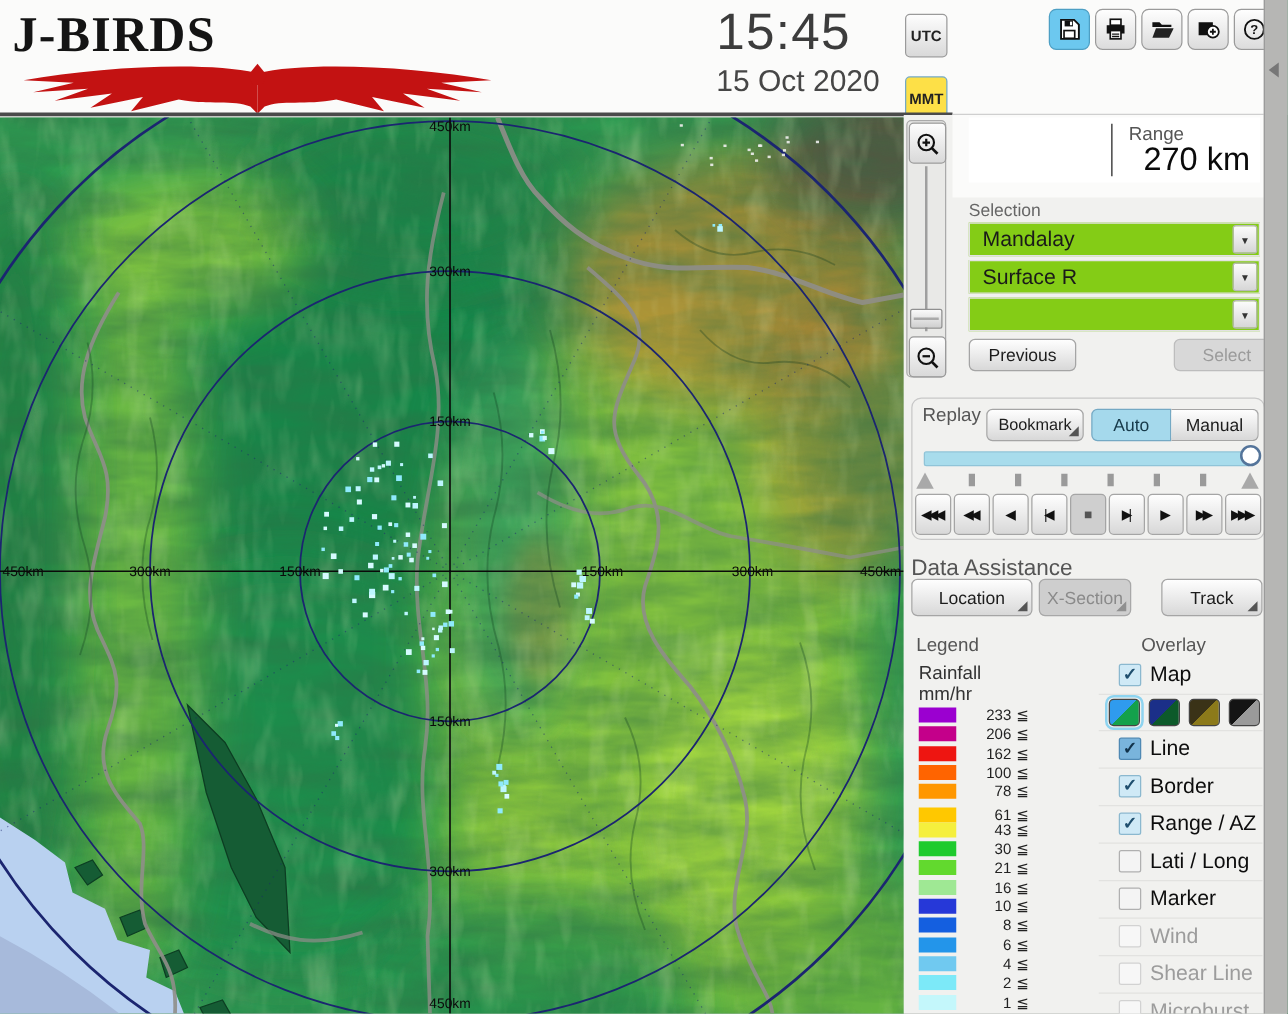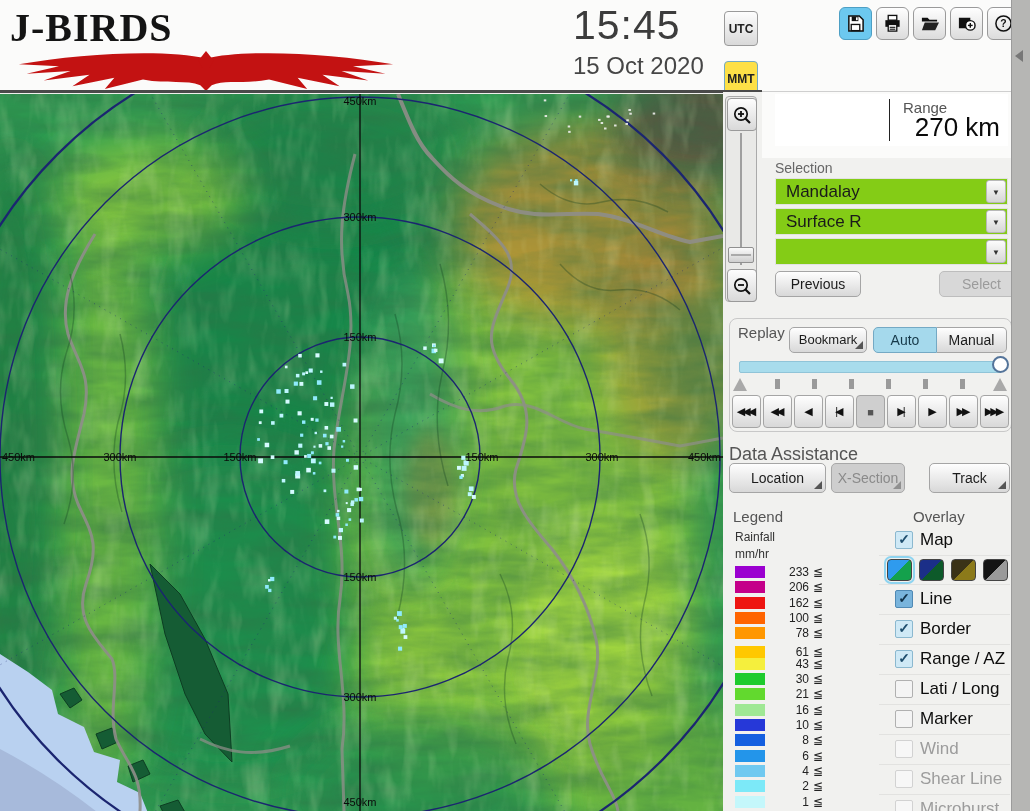--- a/index.html
+++ b/index.html
@@ -64,21 +64,21 @@
   
   .da-label{position:absolute;left:6px;top:352px;font-size:18px;color:#555;}
   .da-btn{position:absolute;top:371px;height:30px;line-height:28px;font-size:14px;}
   .loc-btn{left:6px;width:97px;}
   .xsec-btn{left:108px;width:74px;}
   .track-btn{left:206px;width:81px;}
 
   
   .legend-title{position:absolute;left:10px;top:416px;font-size:15px;color:#555;}
   .overlay-title{position:absolute;left:158px;top:416px;font-size:15px;color:#555;margin-left:32px;}
-  .legend-unit{position:absolute;left:12px;font-size:12px;color:#333;}
+  .legend-unit{position:absolute;left:12px;font-size:15px;color:#333;}
   .lg-row{position:absolute;left:12px;width:120px;height:14px;}
   .lg-swatch{position:absolute;left:0;top:1px;width:30px;height:12px;}
   .lg-val{position:absolute;left:32px;top:0;width:42px;text-align:right;font-size:12px;color:#222;}
   .lg-le{position:absolute;left:78px;top:0;font-size:12px;color:#222;}
 
   
   .ov-list{position:absolute;left:156px;top:434px;width:131px;}
   .ov-row{position:relative;height:29px;border-top:1px solid #e2e2e0;}
   .ov-row:first-child{border-top:none;}
   .ov-check{position:absolute;left:16px;top:5px;width:18px;height:18px;border:1px solid #b0b0b0;border-radius:2px;background:#f4f4f4;box-sizing:border-box;text-align:center;line-height:15px;font-size:14px;font-weight:bold;color:#1f4e6e;cursor:pointer;}

